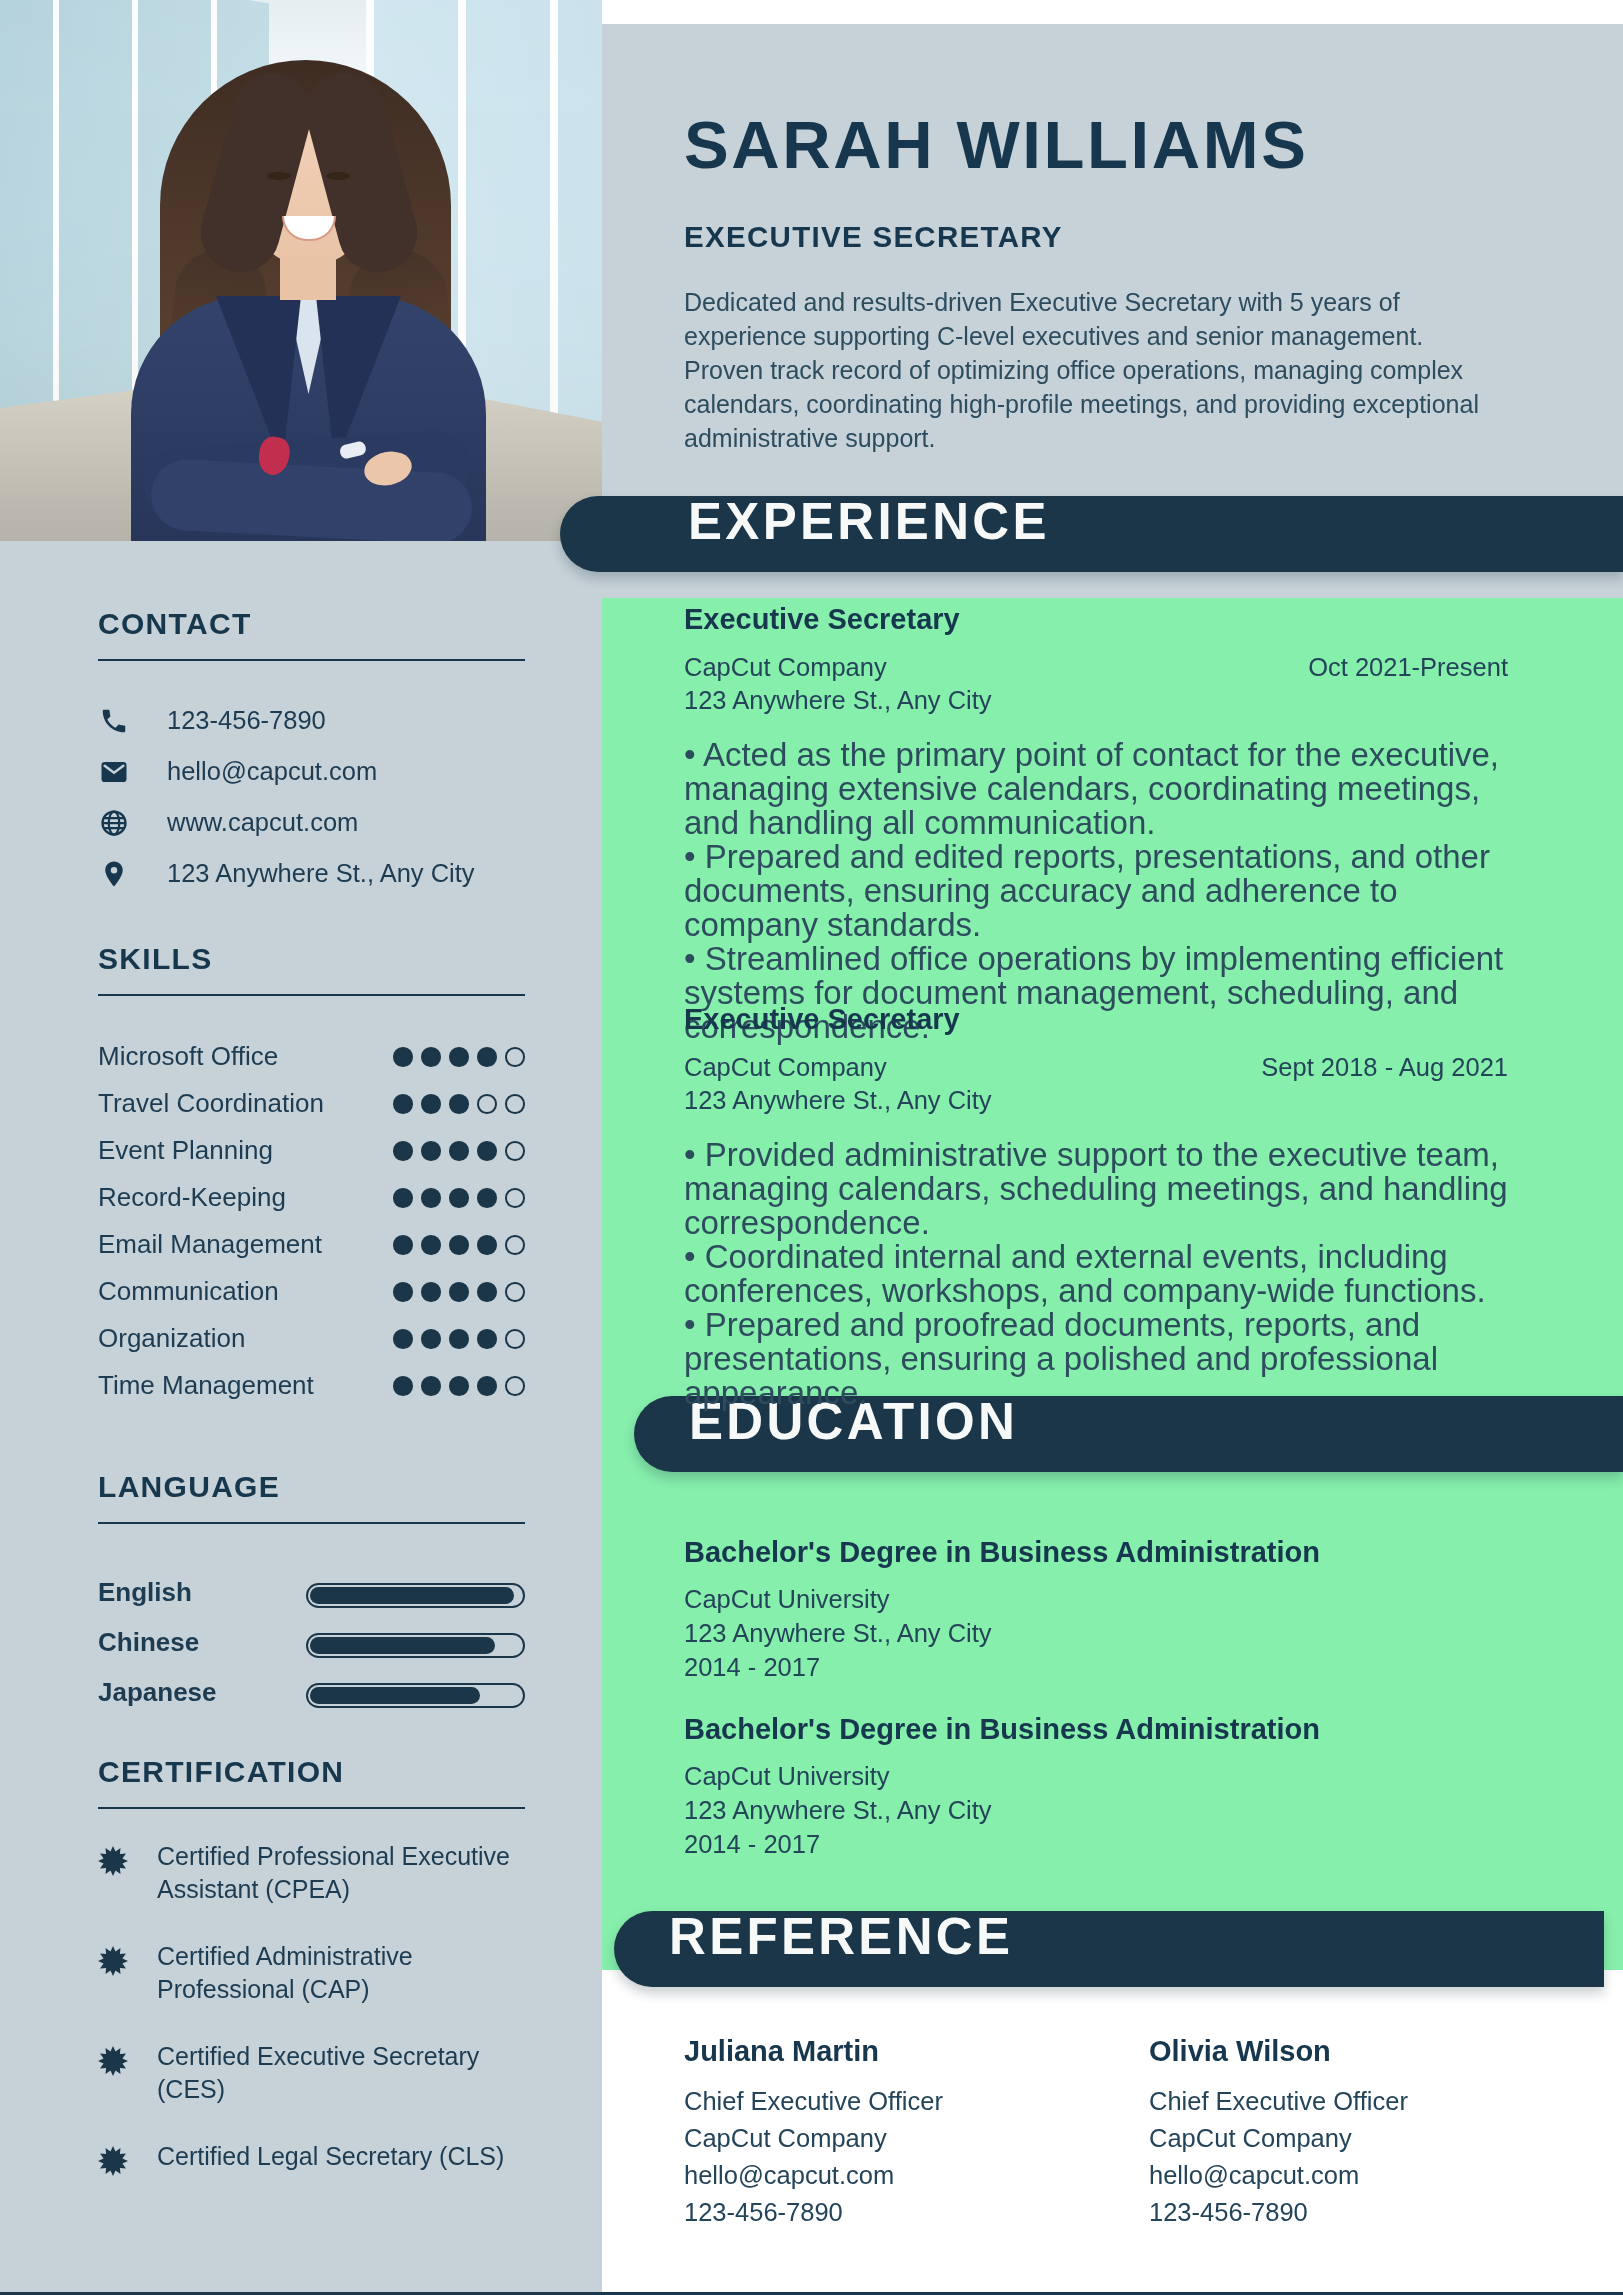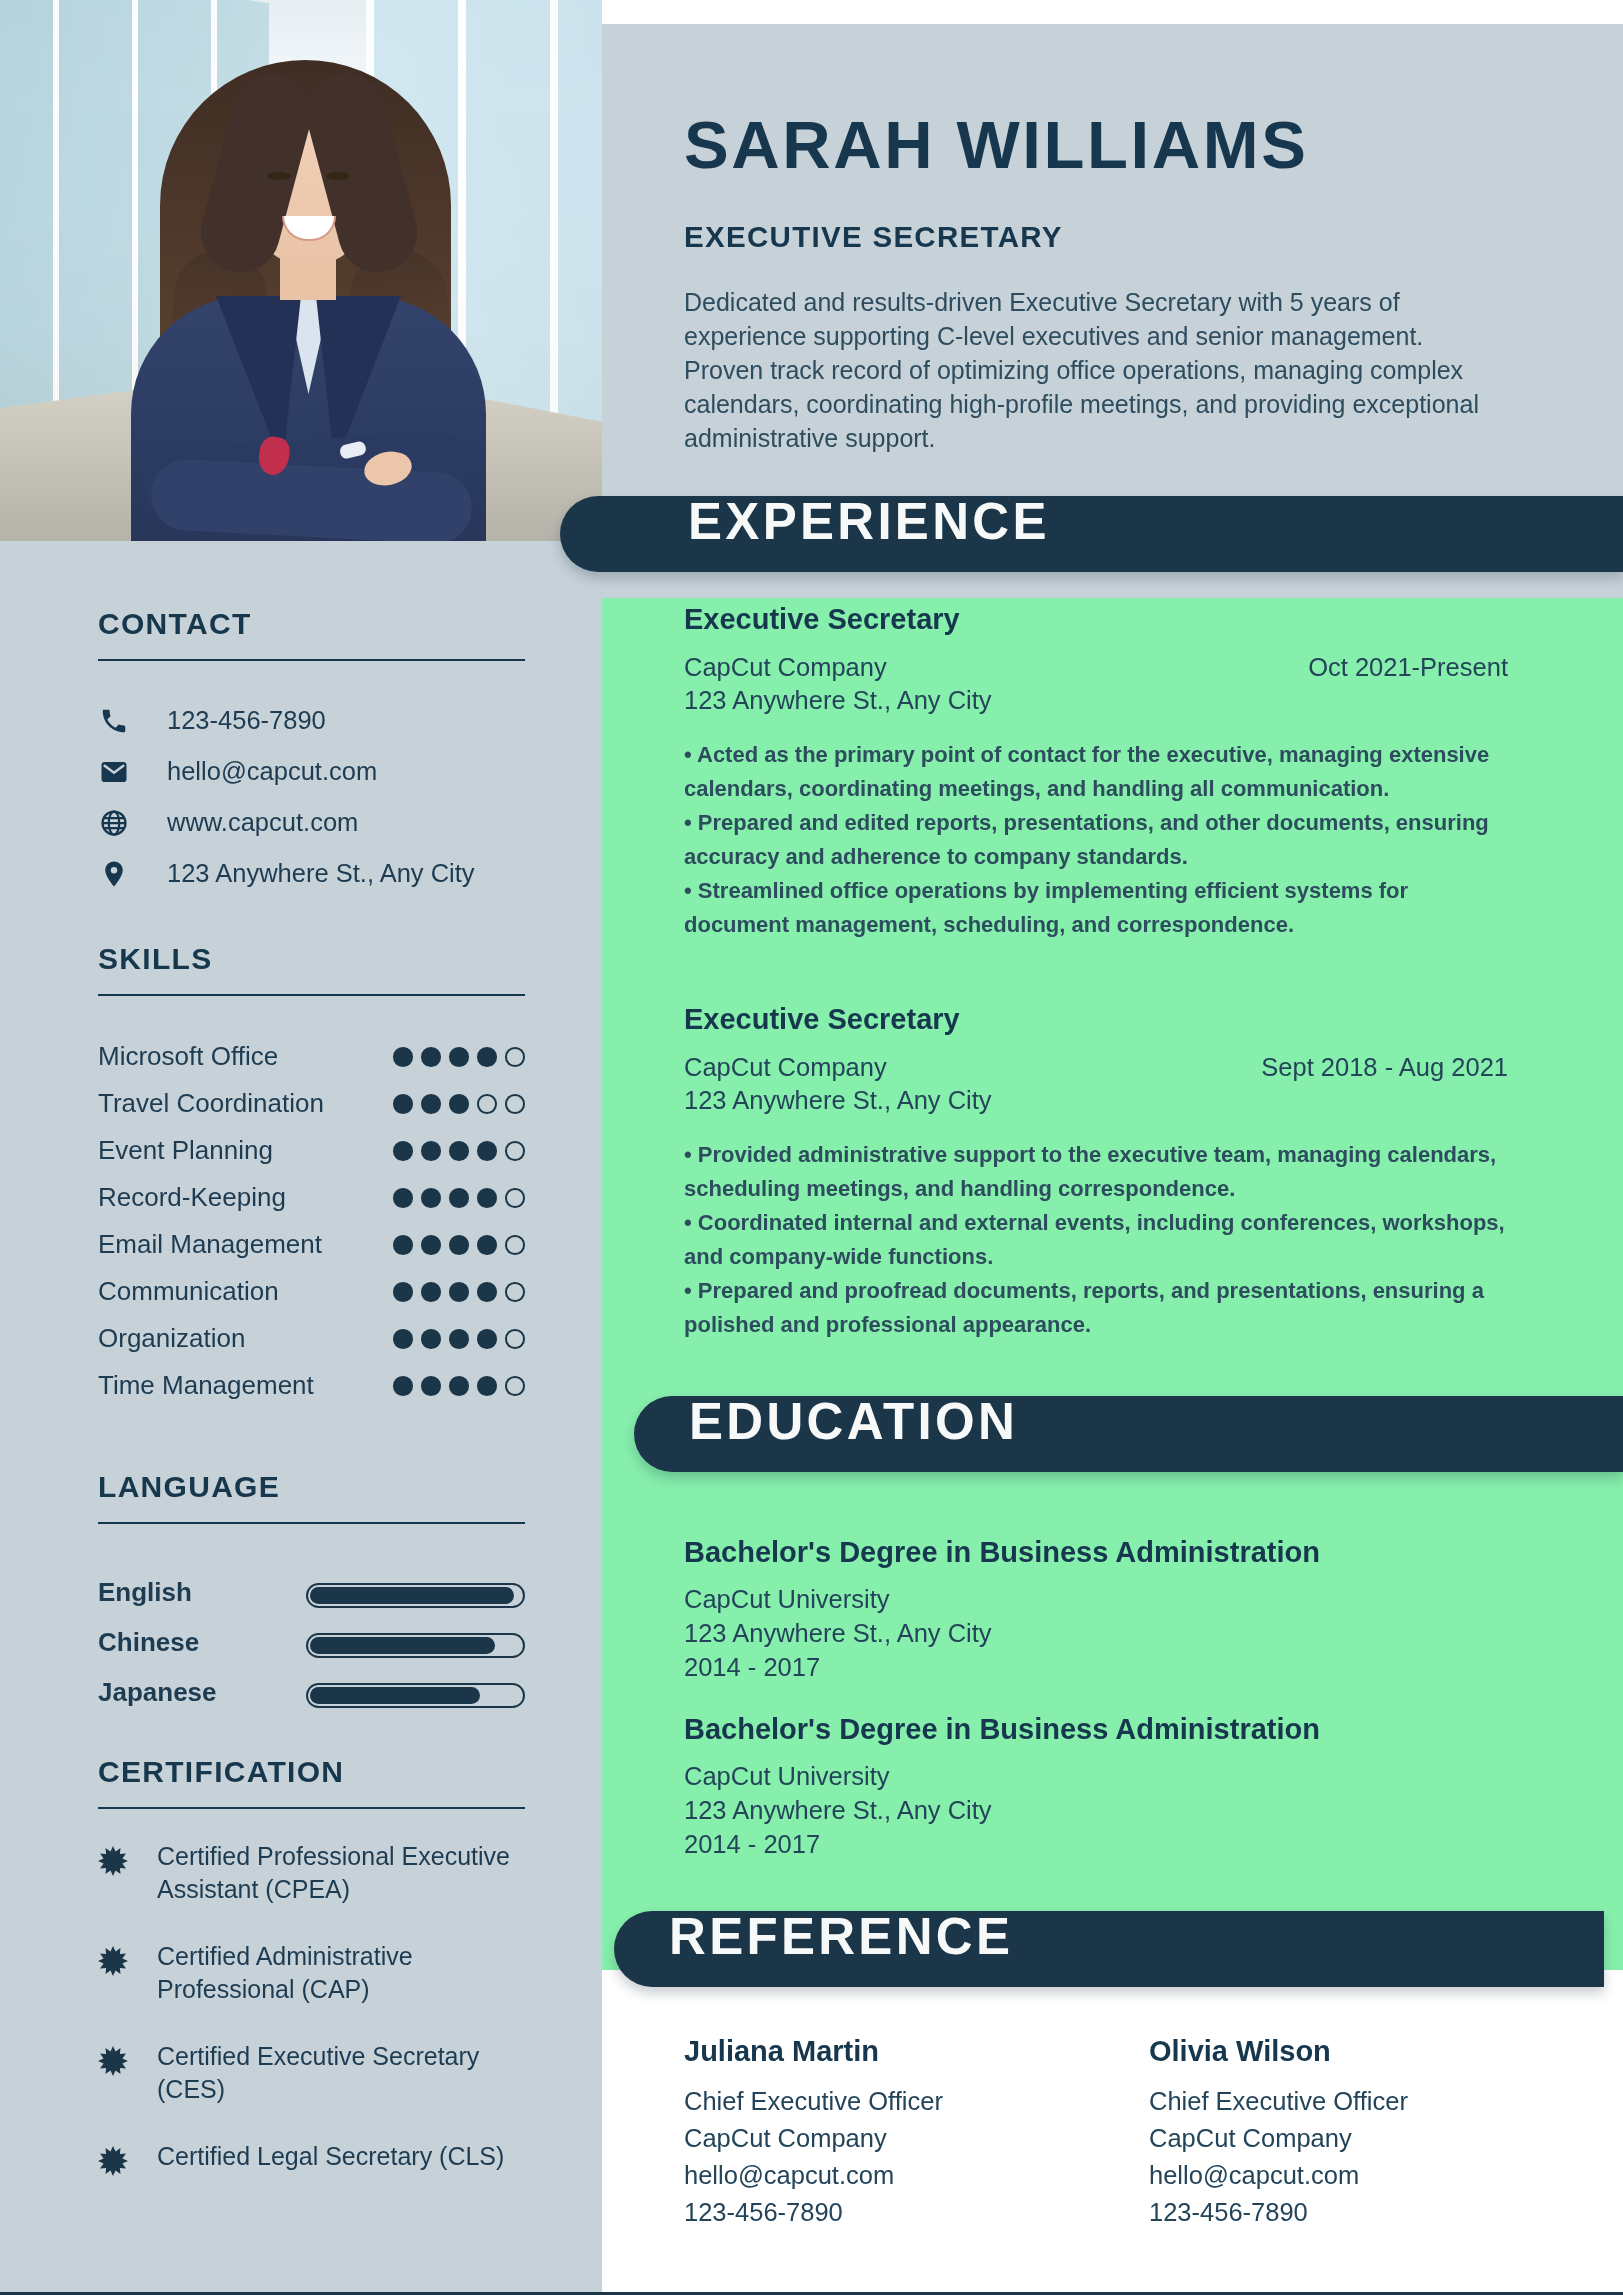--- a/index.html
+++ b/index.html
@@ -117,21 +117,21 @@
   .bar-edu{left:634px;top:1396px;width:990px;}
   .bar-edu span{padding-left:55px;}
   .bar-ref{left:614px;top:1911px;width:990px;}
   .bar-ref span{padding-left:55px;}
 
   .block{position:absolute;left:684px;width:824px;color:#2d4c5e;}
   .block h3{margin:0;font-size:29px;font-weight:700;color:#16374e;line-height:35px;}
   .meta-row{display:flex;justify-content:space-between;margin-top:14.4px;font-size:25.5px;line-height:33px;color:#24445a;}
   .addr{font-size:25.5px;line-height:33px;color:#24445a;}
   .bullets{margin-top:21px;}
-  .bullets p{margin:0;font-size:22px;line-height:34px;color:#2d4c5e;font-weight:bold;}
+  .bullets p{margin:0;font-size:33px;line-height:34px;color:#2d4c5e;}
   .bullets p::before{content:"• ";}
   .job1{top:602px;}
   .job2{top:1002px;}
 
   .edu1{top:1535px;}
   .edu2{top:1712px;}
   .edu-lines{margin-top:11.8px;font-size:25.5px;line-height:34px;color:#24445a;}
 
   .ref-col{position:absolute;width:419px;top:2033px;}
   .ref-col h3{margin:0;font-size:29px;font-weight:700;color:#16374e;line-height:37px;}

